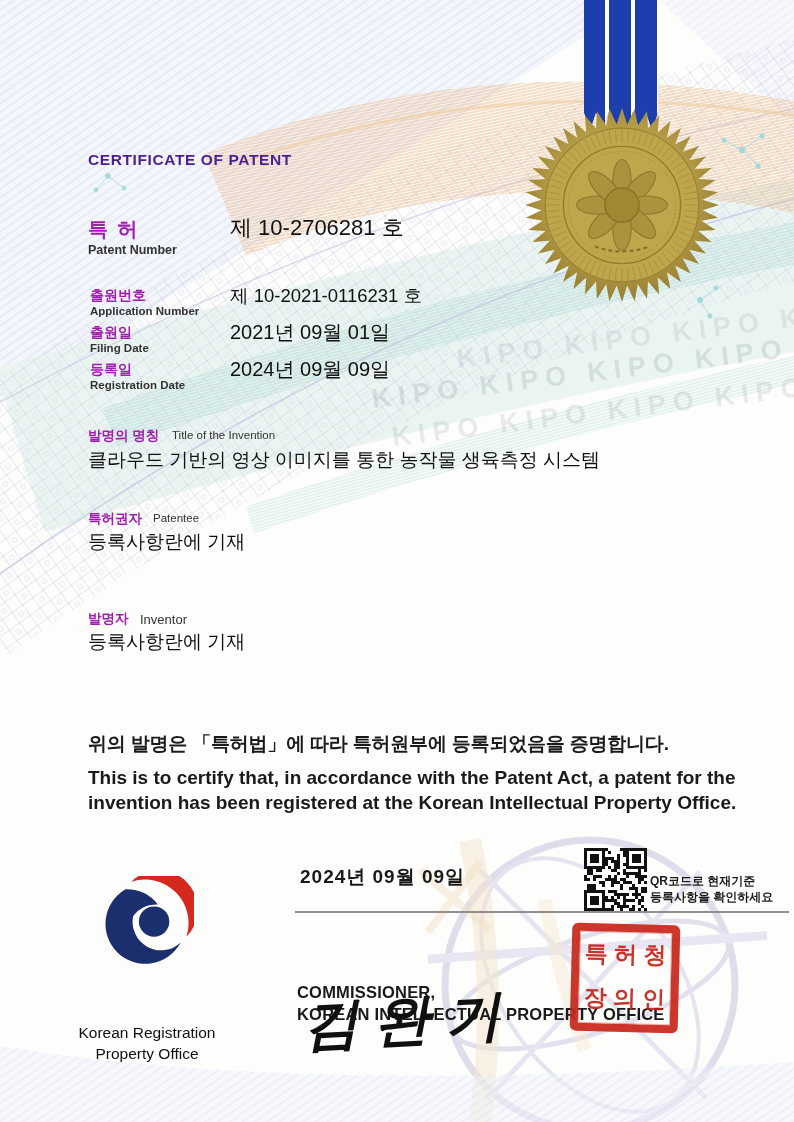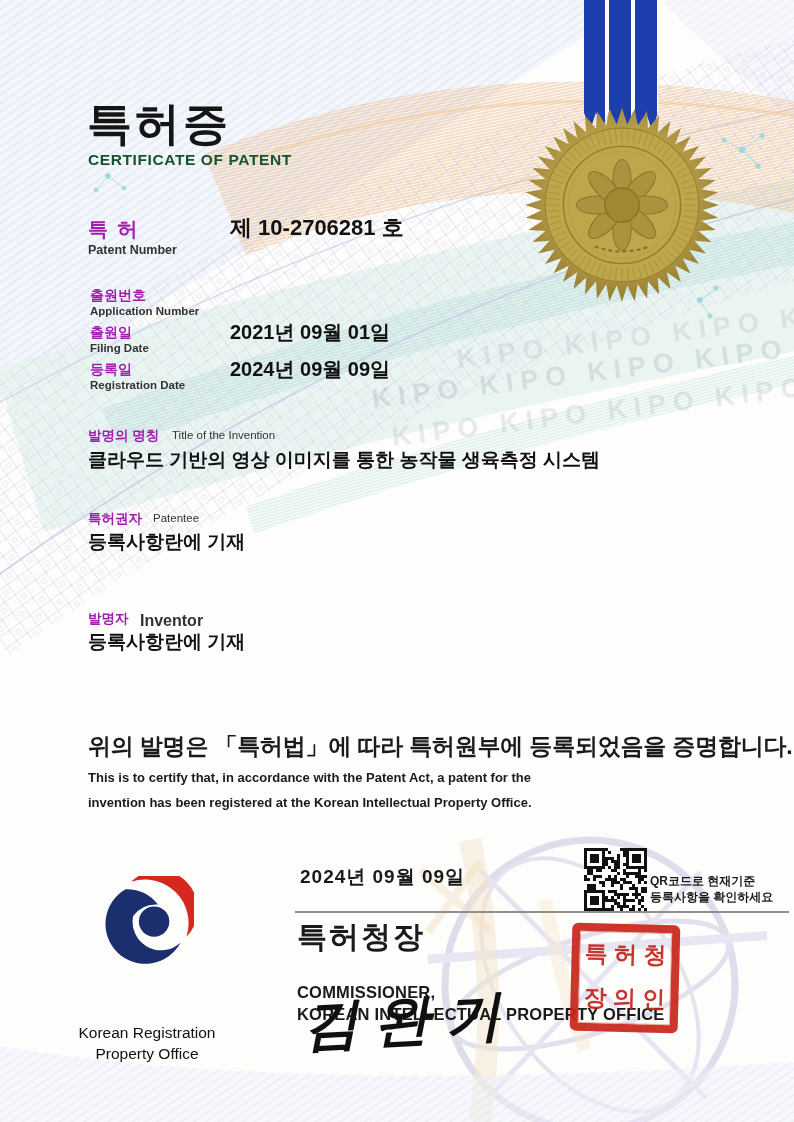--- a/index.html
+++ b/index.html
@@ -12,26 +12,26 @@
   .bg{left:0;top:0;width:794px;height:1122px;z-index:0;}
   .kipo-wm{z-index:1;color:rgba(130,145,155,.22);font-weight:bold;font-size:27px;
     letter-spacing:7px;white-space:nowrap;transform:rotate(-7deg);}
   .ribbon{left:584px;top:0;width:74px;height:132px;z-index:2;
     background:repeating-linear-gradient(90deg,#1d3fae 0 21px,#fff 21px 25px,#1d3fae 25px 26px);
     background-color:#1d3fae;
     clip-path:polygon(0 0,74px 0,74px 112px,68px 130px,62px 112px,56px 130px,49px 112px,43px 130px,37px 112px,31px 130px,25px 112px,18px 130px,12px 112px,6px 130px,0 112px);}
   .goldseal{left:524px;top:107px;width:196px;height:196px;z-index:3;}
   .content{z-index:5;}
   .t-title-kr{left:87px;top:94px;font-size:45px;font-weight:800;letter-spacing:3px;color:#151515;}
-  .t-title-en{left:88px;top:151px;font-size:15.5px;font-weight:700;letter-spacing:.6px;color:#14532d;}
+  .t-title-en{left:88px;top:151px;font-size:15.5px;font-weight:700;letter-spacing:.6px;color:#4c1d95;}
   .lbl-kr{font-weight:700;color:#a21caf;}
   .lbl-en{font-weight:700;color:#333;}
-  .val{font-weight:700;color:#111;}
-  .stmt-kr{left:88px;top:731px;font-size:23px;font-weight:700;letter-spacing:-.2px;}
-  .stmt-en{left:88px;top:765px;font-size:13px;font-weight:700;line-height:25px;width:660px;}
+  .val{font-weight:400;color:#111;}
+  .stmt-kr{left:88px;top:731px;font-size:19px;font-weight:700;letter-spacing:-.2px;}
+  .stmt-en{left:88px;top:765px;font-size:19px;font-weight:700;line-height:25px;width:660px;}
   .issue-date{left:300px;top:864px;font-size:19px;font-weight:600;letter-spacing:1px;}
   .qr{left:584px;top:848px;width:63px;height:63px;background:#fff;z-index:6;}
   .qr-caption{left:650px;top:873px;width:142px;font-size:12px;font-weight:700;line-height:16px;z-index:6;}
   .divider{left:295px;top:911px;width:494px;height:1.6px;background:#8f8f8f;z-index:5;}
   .comm-kr{left:297px;top:917px;font-size:30px;font-weight:800;letter-spacing:2px;}
   .comm-en{left:297px;top:956px;font-size:16.5px;font-weight:800;line-height:22px;letter-spacing:.2px;margin-top:25px;}
   .signature{left:303px;top:984px;font-size:55px;font-weight:600;font-style:italic;
     letter-spacing:16px;transform:rotate(-3deg);color:#101010;z-index:5;
     font-family:"Liberation Serif","DejaVu Serif",serif;}
   .redseal{left:571px;top:924px;width:108px;height:108px;z-index:7;transform:rotate(1.5deg);}
@@ -137,48 +137,48 @@
         <ellipse cx="97" cy="73" rx="9" ry="21" transform="rotate(135 97 97)"></ellipse>
         <ellipse cx="97" cy="73" rx="9" ry="21" transform="rotate(180 97 97)"></ellipse>
         <ellipse cx="97" cy="73" rx="9" ry="21" transform="rotate(225 97 97)"></ellipse>
         <ellipse cx="97" cy="73" rx="9" ry="21" transform="rotate(270 97 97)"></ellipse>
         <ellipse cx="97" cy="73" rx="9" ry="21" transform="rotate(315 97 97)"></ellipse>
       </g>
     <circle cx="97" cy="97" r="17" fill="#a08732" stroke="#846d26" stroke-width="1.2"></circle>
     <path d="M70 138 q 27 10 54 0" stroke="#846d26" stroke-width="2" fill="none" stroke-dasharray="4 3"></path>
   </svg>
 
-  <div class="abs content t-title-kr">특허증</div>
   <div class="abs content t-title-en">CERTIFICATE OF PATENT</div>
 
   <div class="abs content lbl-kr" style="left:88px;top:216px;font-size:20px;letter-spacing:2px">특 허</div>
   <div class="abs content lbl-en" style="left:88px;top:243px;font-size:12.5px">Patent Number</div>
   <div class="abs content val" style="left:230px;top:213px;font-size:22px">제 10-2706281 호</div>
 
   <div class="abs content lbl-kr" style="left:90px;top:287px;font-size:14px">출원번호</div>
   <div class="abs content lbl-en" style="left:90px;top:305px;font-size:11.5px">Application Number</div>
+  <div class="abs content val" style="left:230px;top:283px;font-size:18.5px">제 10-2021-0116231 호</div>
 
   <div class="abs content lbl-kr" style="left:90px;top:324px;font-size:14px">출원일</div>
   <div class="abs content lbl-en" style="left:90px;top:342px;font-size:11.5px">Filing Date</div>
   <div class="abs content val" style="left:230px;top:319px;font-size:20px">2021년 09월 01일</div>
 
   <div class="abs content lbl-kr" style="left:90px;top:361px;font-size:14px">등록일</div>
   <div class="abs content lbl-en" style="left:90px;top:379px;font-size:11.5px">Registration Date</div>
   <div class="abs content val" style="left:230px;top:356px;font-size:20px">2024년 09월 09일</div>
 
   <div class="abs content lbl-kr" style="left:88px;top:427px;font-size:13.5px">발명의 명칭</div>
   <div class="abs content lbl-en" style="left:172px;top:429px;font-size:11.5px;font-weight:400">Title of the Invention</div>
   <div class="abs content val" style="left:88px;top:447px;font-size:19px">클라우드 기반의 영상 이미지를 통한 농작물 생육측정 시스템</div>
 
   <div class="abs content lbl-kr" style="left:88px;top:510px;font-size:13.5px">특허권자</div>
   <div class="abs content lbl-en" style="left:153px;top:512px;font-size:11.5px;font-weight:500">Patentee</div>
   <div class="abs content val" style="left:88px;top:529px;font-size:19px">등록사항란에 기재</div>
 
   <div class="abs content lbl-kr" style="left:88px;top:610px;font-size:13.5px">발명자</div>
-  <div class="abs content lbl-en" style="left:140px;top:612px;font-size:16px;font-weight:700">Inventor</div>
+  <div class="abs content lbl-en" style="left:140px;top:612px;font-size:13px;font-weight:400">Inventor</div>
   <div class="abs content val" style="left:88px;top:629px;font-size:19px">등록사항란에 기재</div>
 
   <div class="abs content stmt-kr">위의 발명은 「특허법」에 따라 특허원부에 등록되었음을 증명합니다.</div>
   <div class="abs content stmt-en">
     <div>This is to certify that, in accordance with the Patent Act, a patent for the</div>
     <div>invention has been registered at the Korean Intellectual Property Office.</div>
   </div>
 
   <div class="abs content issue-date">2024년 09월 09일</div>
 
@@ -422,21 +422,20 @@
         <rect x="60" y="60" width="3" height="3"></rect>
       </g>
     </svg>
   <div class="abs qr-caption">
     <div>QR코드로 현재기준</div>
     <div>등록사항을 확인하세요</div>
   </div>
 
   <div class="abs divider"></div>
 
-  <div class="abs content comm-kr">특허청장</div>
   <div class="abs content comm-en">
     <div>COMMISSIONER,</div>
     <div>KOREAN INTELLECTUAL PROPERTY OFFICE</div>
   </div>
 
   <div class="abs signature">김완기</div>
 
   <div class="abs redseal">
     <div class="frame"></div>
     <div class="chars">

